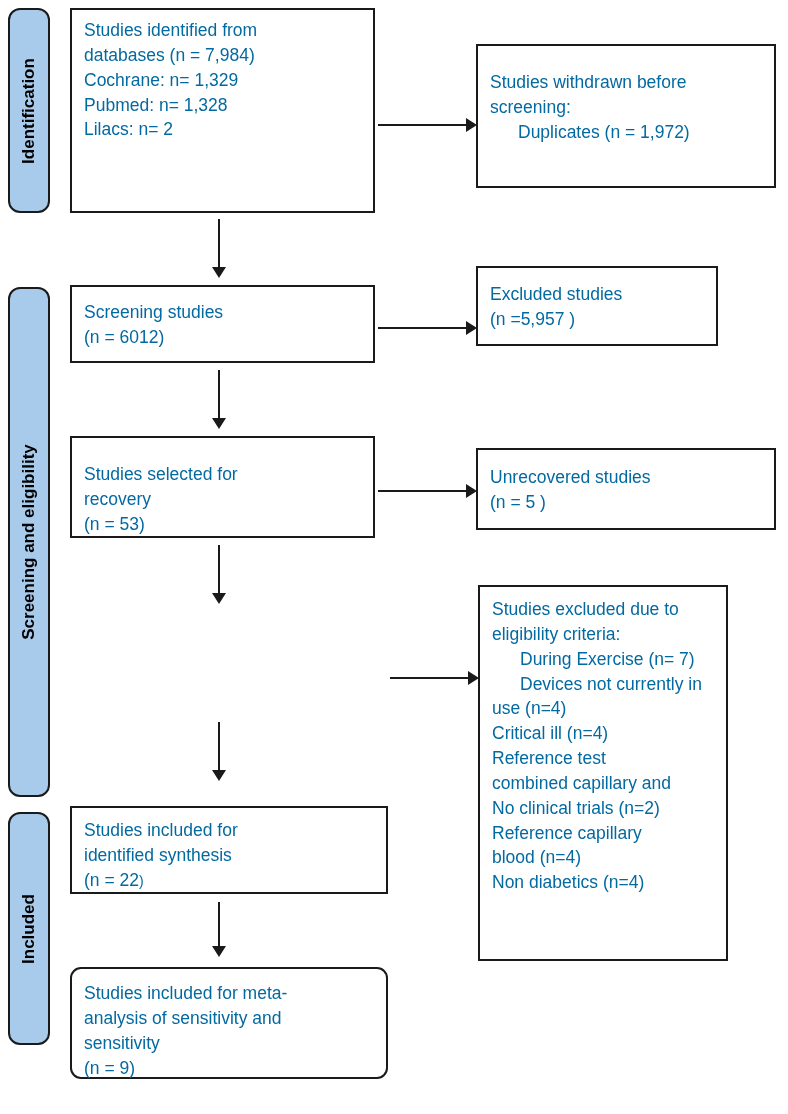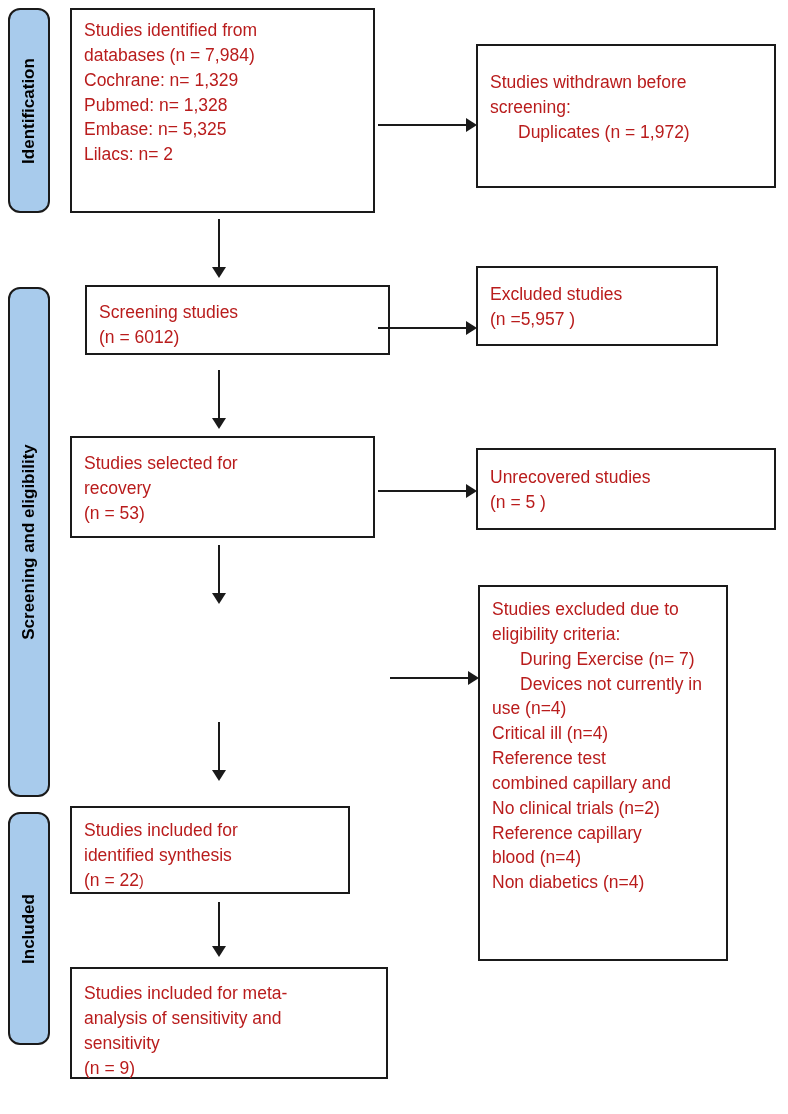--- a/index.html
+++ b/index.html
@@ -45,21 +45,21 @@
     position: absolute;
     background: #ffffff;
     border: 2px solid #1a1a1a;
     box-sizing: border-box;
     padding: 8px 10px 6px 12px;
   }
   .box .line {
     font-size: 17.5px;
     line-height: 1.42;
     white-space: nowrap;
-    color: #b91c1c;
+    color: #0369a1;
   }
   .box .line.indent {
     padding-left: 28px;
   }
   .small-paren { font-size: 14px; }
 
   
   .arrow-v, .arrow-h {
     position: absolute;
   }
@@ -109,62 +109,61 @@
 
   <div class="stage-bar" style="left:8px; top:812px; width:42px; height:233px;">
     <span class="stage-text">Included</span>
   </div>
 
   <div class="box" style="left:70px; top:8px; width:305px; height:205px;">
     <div class="line">Studies identified from</div>
     <div class="line">databases (n = 7,984)</div>
     <div class="line">Cochrane: n= 1,329</div>
     <div class="line">Pubmed: n= 1,328</div>
-    <div class="line">Embase: n= 5,325</div>
     <div class="line">Lilacs: n= 2</div>
   </div>
 
   <div class="arrow-h" style="left:378px; top:124px; width:100px;">
     <div class="shaft" style="width:90px;"></div>
     <div class="head" style="left:88px;"></div>
   </div>
 
   <div class="box" style="left:476px; top:44px; width:300px; height:144px;">
     <div class="line" style="margin-top:16px;">Studies withdrawn before</div>
     <div class="line">screening:</div>
     <div class="line indent">Duplicates (n = 1,972)</div>
   </div>
 
   <div class="arrow-v" style="left:218px; top:219px; height:62px;">
     <div class="shaft" style="height:50px;"></div>
     <div class="head" style="top:48px;"></div>
   </div>
 
-  <div class="box" style="left:70px; top:285px; width:305px; height:70px;margin-left:15px;">
+  <div class="box" style="left:70px; top:285px; width:305px; height:78px;">
     <div class="line" style="margin-top:5px;">Screening studies</div>
     <div class="line">(n = 6012)</div>
   </div>
 
   <div class="arrow-h" style="left:378px; top:327px; width:100px;">
     <div class="shaft" style="width:90px;"></div>
     <div class="head" style="left:88px;"></div>
   </div>
 
   <div class="box" style="left:476px; top:266px; width:242px; height:80px;">
     <div class="line" style="margin-top:6px;">Excluded studies</div>
     <div class="line">(n =5,957 )</div>
   </div>
 
   <div class="arrow-v" style="left:218px; top:370px; height:62px;">
     <div class="shaft" style="height:50px;"></div>
     <div class="head" style="top:48px;"></div>
   </div>
 
   <div class="box" style="left:70px; top:436px; width:305px; height:102px;">
-    <div class="line" style="margin-top:5px;">Studies selected for</div>
+    <div class="line" style="margin-top:16px;">Studies selected for</div>
     <div class="line">recovery</div>
     <div class="line">(n = 53)</div>
   </div>
 
   <div class="arrow-h" style="left:378px; top:490px; width:100px;">
     <div class="shaft" style="width:90px;"></div>
     <div class="head" style="left:88px;"></div>
   </div>
 
   <div class="box" style="left:476px; top:448px; width:300px; height:82px;">
@@ -196,31 +195,31 @@
     <div class="line">Reference capillary</div>
     <div class="line">blood (n=4)</div>
     <div class="line">Non diabetics (n=4)</div>
   </div>
 
   <div class="arrow-v" style="left:218px; top:722px; height:62px;">
     <div class="shaft" style="height:50px;"></div>
     <div class="head" style="top:48px;"></div>
   </div>
 
-  <div class="box" style="left:70px; top:806px; width:280px; height:88px;">
+  <div class="box" style="left:70px; top:806px; width:318px; height:88px;">
     <div class="line" style="margin-top:2px;">Studies included for</div>
     <div class="line">identified synthesis</div>
     <div class="line"><span>(n = 22</span><span class="small-paren">)</span></div>
   </div>
 
   <div class="arrow-v" style="left:218px; top:902px; height:58px;">
     <div class="shaft" style="height:46px;"></div>
     <div class="head" style="top:44px;"></div>
   </div>
 
-  <div class="box" style="left:70px; top:967px; width:318px; height:112px;">
+  <div class="box" style="left:70px; top:967px; width:318px; height:112px;border-radius:11px;">
     <div class="line" style="margin-top:4px;">Studies included for meta-</div>
     <div class="line">analysis of sensitivity and</div>
     <div class="line">sensitivity</div>
     <div class="line">(n = 9)</div>
   </div>
 
 </div>
 
 </body></html>

